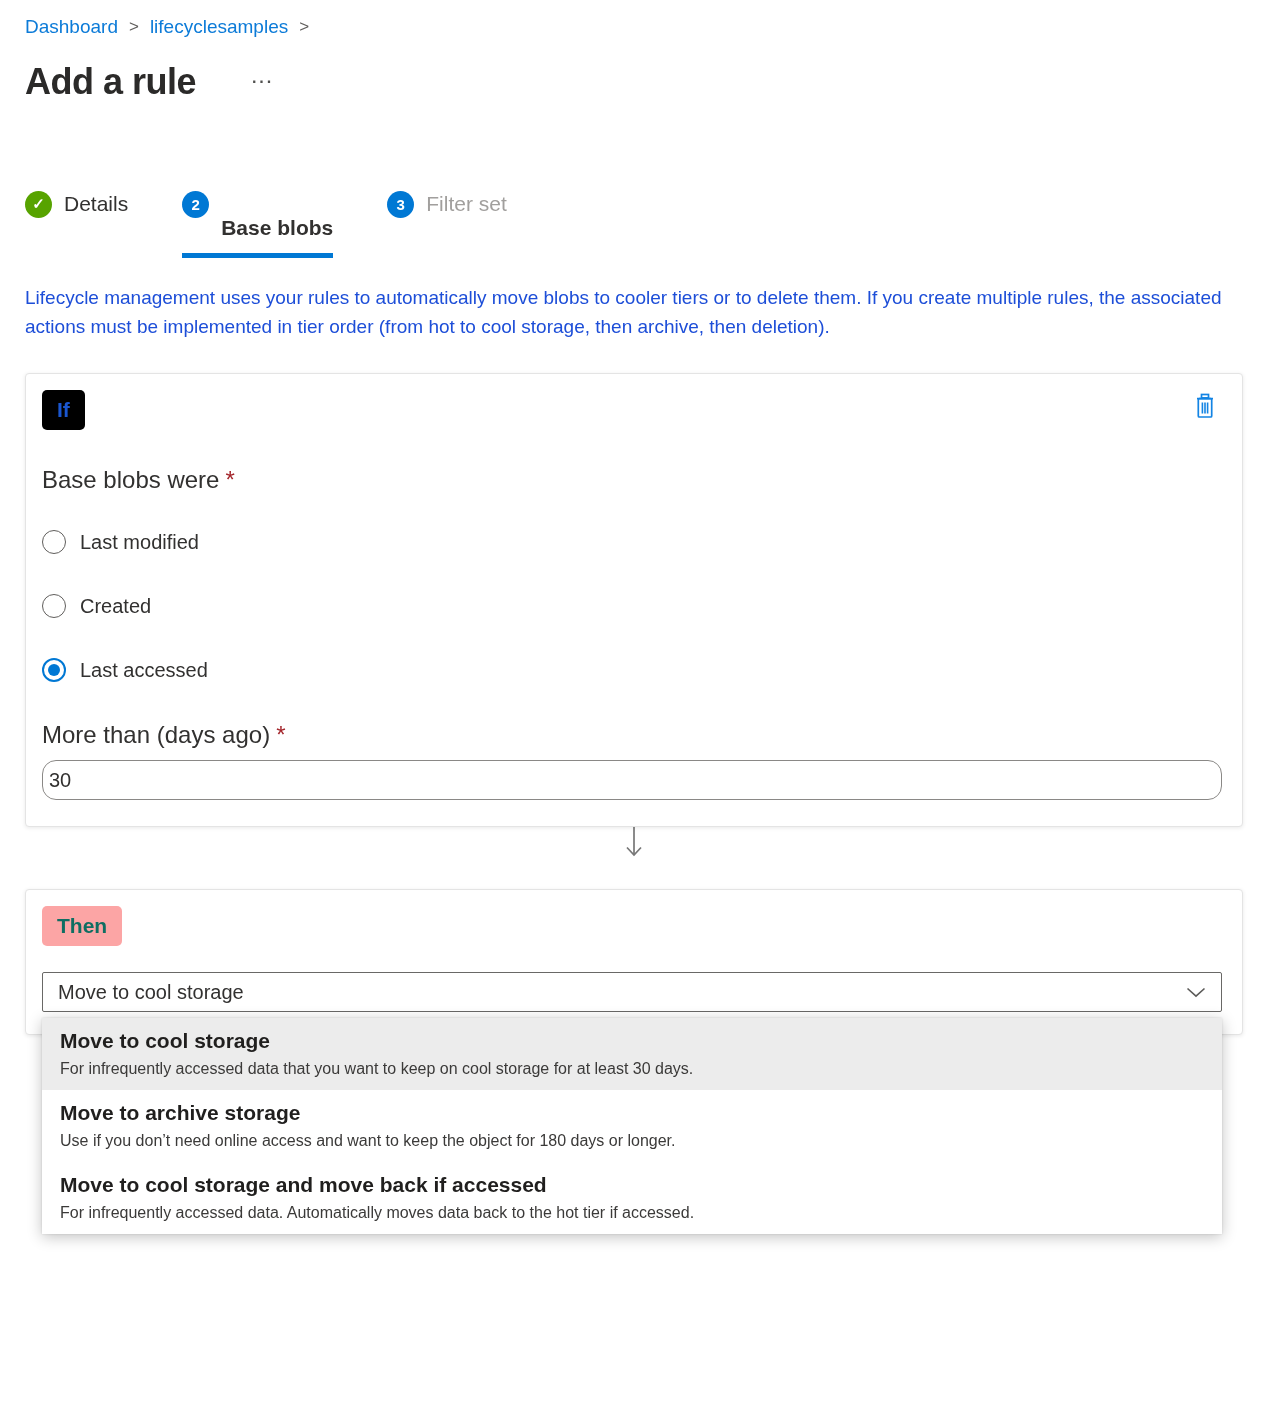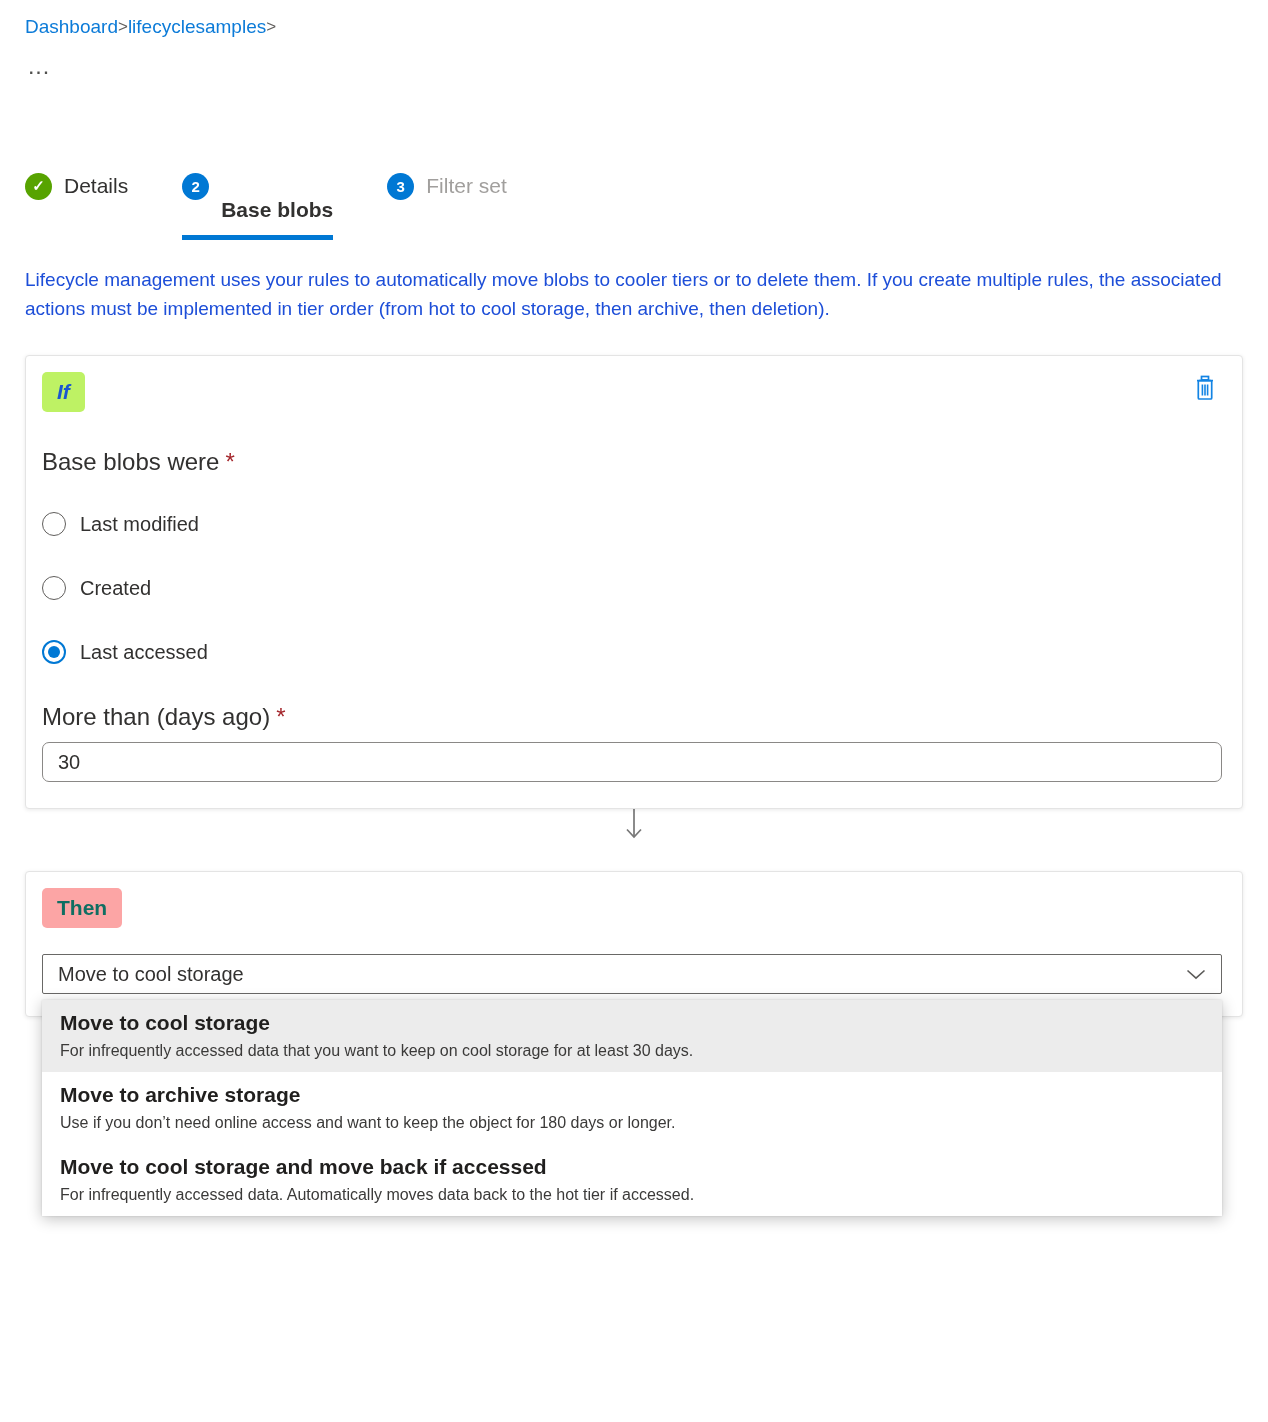--- a/index.html
+++ b/index.html
@@ -7,21 +7,21 @@
   body {
     width: 1268px;
     height: 1422px;
     font-family: "Liberation Sans", sans-serif;
     color: #323130;
     overflow: hidden;
   }
   .page { padding: 14px 25px 0 25px; }
 
   
-  .breadcrumb { display: flex; align-items: center; font-size: 19px; line-height: 26px; }
+  .breadcrumb { display: flex; align-items: center; gap: 11px; font-size: 19px; line-height: 26px; }
   .crumb { color: #0c7bd8; cursor: pointer; text-decoration: none; }
   .crumb-sep { color: #605e5c; font-size: 17px; }
 
   
   .title-row { display: flex; align-items: center; gap: 52px; margin-top: 20px; }
   .page-title { font-size: 36px; font-weight: 700; color: #2b2a29; line-height: 44px; letter-spacing: -0.5px; }
   .more-btn { background: none; border: none; color: #50504e; font-size: 16px; font-weight: 700; letter-spacing: 2px; cursor: pointer; padding: 4px; }
 
   
   .tabs { display: flex; gap: 54px; margin-top: 64px; }
@@ -41,35 +41,35 @@
   .card {
     margin-top: 32px;
     background: #fff;
     border: 1px solid #e4e4e4;
     border-radius: 4px;
     box-shadow: 0 1px 4px rgba(0,0,0,0.09);
     position: relative;
     padding: 16px 20px 26px 16px;
   }
   .badge { display: inline-flex; align-items: center; justify-content: center; padding: 8px 15px; border-radius: 5px; font-size: 21px; font-weight: 600; line-height: 24px; }
-  .badge-if { background: #bef264; color: #1a56cf; font-style: italic; }
+  .badge-if { background: #000000; color: #1a56cf; }
   .badge-then { background: #fca5a5; color: #0f6e62; }
 
   .trash-btn { position: absolute; top: 16px; right: 22px; background: none; border: none; cursor: pointer; padding: 2px; }
 
   .field-label { font-size: 24px; margin-top: 36px; line-height: 27px; color: #323130; }
   .req { color: #a4262c; margin-left: 6px; }
 
   .radio-row { display: flex; align-items: center; gap: 14px; margin-top: 34px; height: 30px; cursor: pointer; }
   .radio-circle { width: 24px; height: 24px; border: 1px solid #605e5c; border-radius: 50%; background: #fff; flex: 0 0 auto; }
   .radio-circle.selected { border: 2px solid #0078d4; position: relative; }
   .radio-circle.selected::after { content: ""; position: absolute; inset: 4px; border-radius: 50%; background: #0078d4; }
   .radio-label { font-size: 20px; color: #323130; }
 
-  .days-input { display: block; margin-top: 12px; width: 100%; height: 40px; border: 1px solid #8a8886; border-radius: 7px; font-family: "Liberation Sans", sans-serif; font-size: 20px; color: #323130; padding: 0 15px; outline: none; }
+  .days-input { display: block; margin-top: 12px; width: 100%; height: 40px; border: 1px solid #8a8886; border-radius: 14px; font-family: "Liberation Sans", sans-serif; font-size: 20px; color: #323130; padding: 0 6px; outline: none; }
 
   
   .arrow-wrap { height: 30px; display: flex; justify-content: center; align-items: stretch; }
 
   
   .then-card { padding-bottom: 22px; }
   .selectbox { margin-top: 26px; height: 40px; border: 1px solid #696866; border-radius: 2px; background: #fff; display: flex; align-items: center; justify-content: space-between; padding: 0 15px; font-size: 20px; cursor: pointer; }
 
   .dropdown {
     position: absolute;
@@ -99,20 +99,21 @@
 <div class="page">
 
   <nav class="breadcrumb">
     <a class="crumb">Dashboard</a>
     <span class="crumb-sep">&gt;</span>
     <a class="crumb">lifecyclesamples</a>
     <span class="crumb-sep">&gt;</span>
   </nav>
 
   <div class="title-row">
+    <h1 class="page-title">Add a rule</h1>
     <button class="more-btn">···</button>
   </div>
 
   <div class="tabs">
     <div class="tab">
       <span class="tab-circle green">✓</span>
       <span class="tab-label">Details</span>
     </div>
     <div class="tab active">
       <span class="tab-circle blue">2</span>

